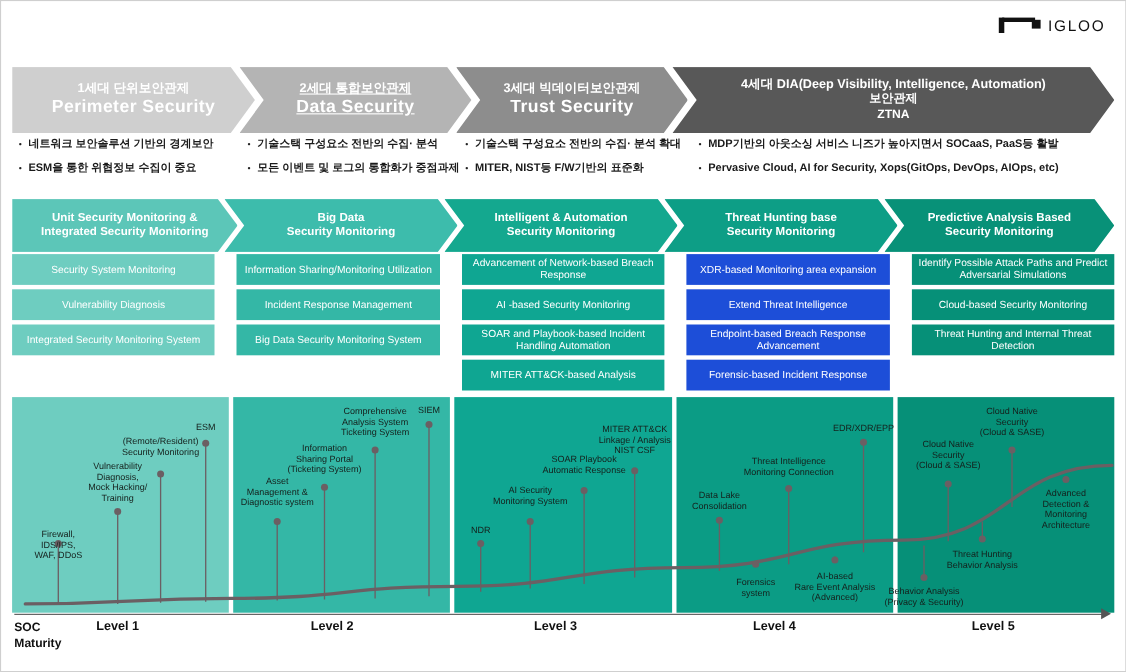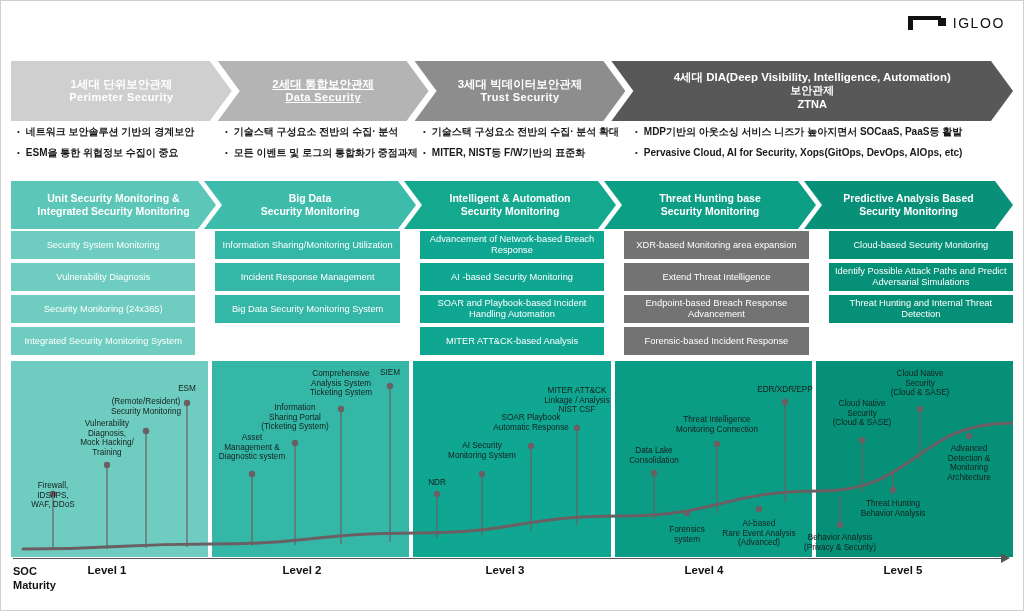--- a/index.html
+++ b/index.html
@@ -36,21 +36,21 @@
   .gen-chev {
     position: relative;
     height: 60px;
     display: flex; align-items: center; justify-content: center;
     text-align: center;
     color: #ffffff;
     padding: 0 8px;
   }
   .gen-chev .gen-inner { position: relative; z-index: 2; line-height: 1.25; }
   .gen-chev .l1 { font-size: 11.5px; font-weight: bold; }
-  .gen-chev .l2 { font-size: 11px; font-weight: bold; letter-spacing: .4px; }
+  .gen-chev .l2 { font-size: 16px; font-weight: bold; letter-spacing: .4px; }
   .gen-chev .l3 { font-size: 11px; font-weight: bold; }
 
   .gen-c0 { width: 222px; background: #cfcfcf; clip-path: polygon(0 0, calc(100% - 22px) 0, 100% 50%, calc(100% - 22px) 100%, 0 100%); }
   .gen-c1 { width: 212px; margin-left: -14px; background: #b4b4b4; clip-path: polygon(0 0, calc(100% - 22px) 0, 100% 50%, calc(100% - 22px) 100%, 0 100%, 22px 50%); text-decoration: underline; }
   .gen-c2 { width: 212px; margin-left: -14px; background: #8d8d8d; clip-path: polygon(0 0, calc(100% - 22px) 0, 100% 50%, calc(100% - 22px) 100%, 0 100%, 22px 50%); }
   .gen-c3 { width: 404px; margin-left: -14px; background: #585858; clip-path: polygon(0 0, calc(100% - 22px) 0, 100% 50%, calc(100% - 22px) 100%, 0 100%, 22px 50%); }
 
   
   .gen-bullets {
     position: absolute; left: 10px; top: 124px;
@@ -96,21 +96,21 @@
     height: 28px;
     display: flex; align-items: center; justify-content: center;
     text-align: center;
     color: #ffffff;
     font-size: 9.3px; line-height: 11px;
     padding: 0 5px;
   }
   .cap-col.c0 .cap-cell { background: #6ecdc0; }
   .cap-col.c1 .cap-cell { background: #34b7a6; }
   .cap-col.c2 .cap-cell { background: #0fa692; }
-  .cap-col.c3 .cap-cell { background: #737373; }
+  .cap-col.c3 .cap-cell { background: #1d4ed8; }
   .cap-col.c4 .cap-cell { background: #069078; }
 
   
   .chart-area {
     position: absolute; left: 10px; top: 360px;
     width: 1002px; height: 196px;
   }
   .chart-panels { position: absolute; inset: 0; display: flex; gap: 4px; }
   .panel { width: 199px; height: 196px; }
   .panel.p0 { background: #6ecdc0; }
@@ -267,43 +267,42 @@
           <div class="gl">Predictive Analysis Based</div>
           <div class="gl">Security Monitoring</div>
         </div>
     </div>
   </div>
 
   <div class="cap-grid">
     <div class="cap-col c0">
       <div class="cap-cell">Security System Monitoring</div>
       <div class="cap-cell">Vulnerability Diagnosis</div>
-      <div class="cap-cell">Security Monitoring (24x365)</div>
       <div class="cap-cell">Integrated Security Monitoring System</div>
     </div>
     <div class="cap-col c1">
       <div class="cap-cell">Information Sharing/Monitoring Utilization</div>
       <div class="cap-cell">Incident Response Management</div>
       <div class="cap-cell">Big Data Security Monitoring System</div>
     </div>
     <div class="cap-col c2">
       <div class="cap-cell">Advancement of Network-based Breach Response</div>
       <div class="cap-cell">AI -based Security Monitoring</div>
       <div class="cap-cell">SOAR and Playbook-based Incident Handling Automation</div>
       <div class="cap-cell">MITER ATT&amp;CK-based Analysis</div>
     </div>
     <div class="cap-col c3">
       <div class="cap-cell">XDR-based Monitoring area expansion</div>
       <div class="cap-cell">Extend Threat Intelligence</div>
       <div class="cap-cell">Endpoint-based Breach Response Advancement</div>
       <div class="cap-cell">Forensic-based Incident Response</div>
     </div>
     <div class="cap-col c4">
+      <div class="cap-cell">Identify Possible Attack Paths and Predict Adversarial Simulations</div>
       <div class="cap-cell">Cloud-based Security Monitoring</div>
-      <div class="cap-cell">Identify Possible Attack Paths and Predict Adversarial Simulations</div>
       <div class="cap-cell">Threat Hunting and Internal Threat Detection</div>
     </div>
   </div>
 
   <div class="chart-area">
     <div class="chart-panels">
       <div class="panel p0"></div>
       <div class="panel p1"></div>
       <div class="panel p2"></div>
       <div class="panel p3"></div>

